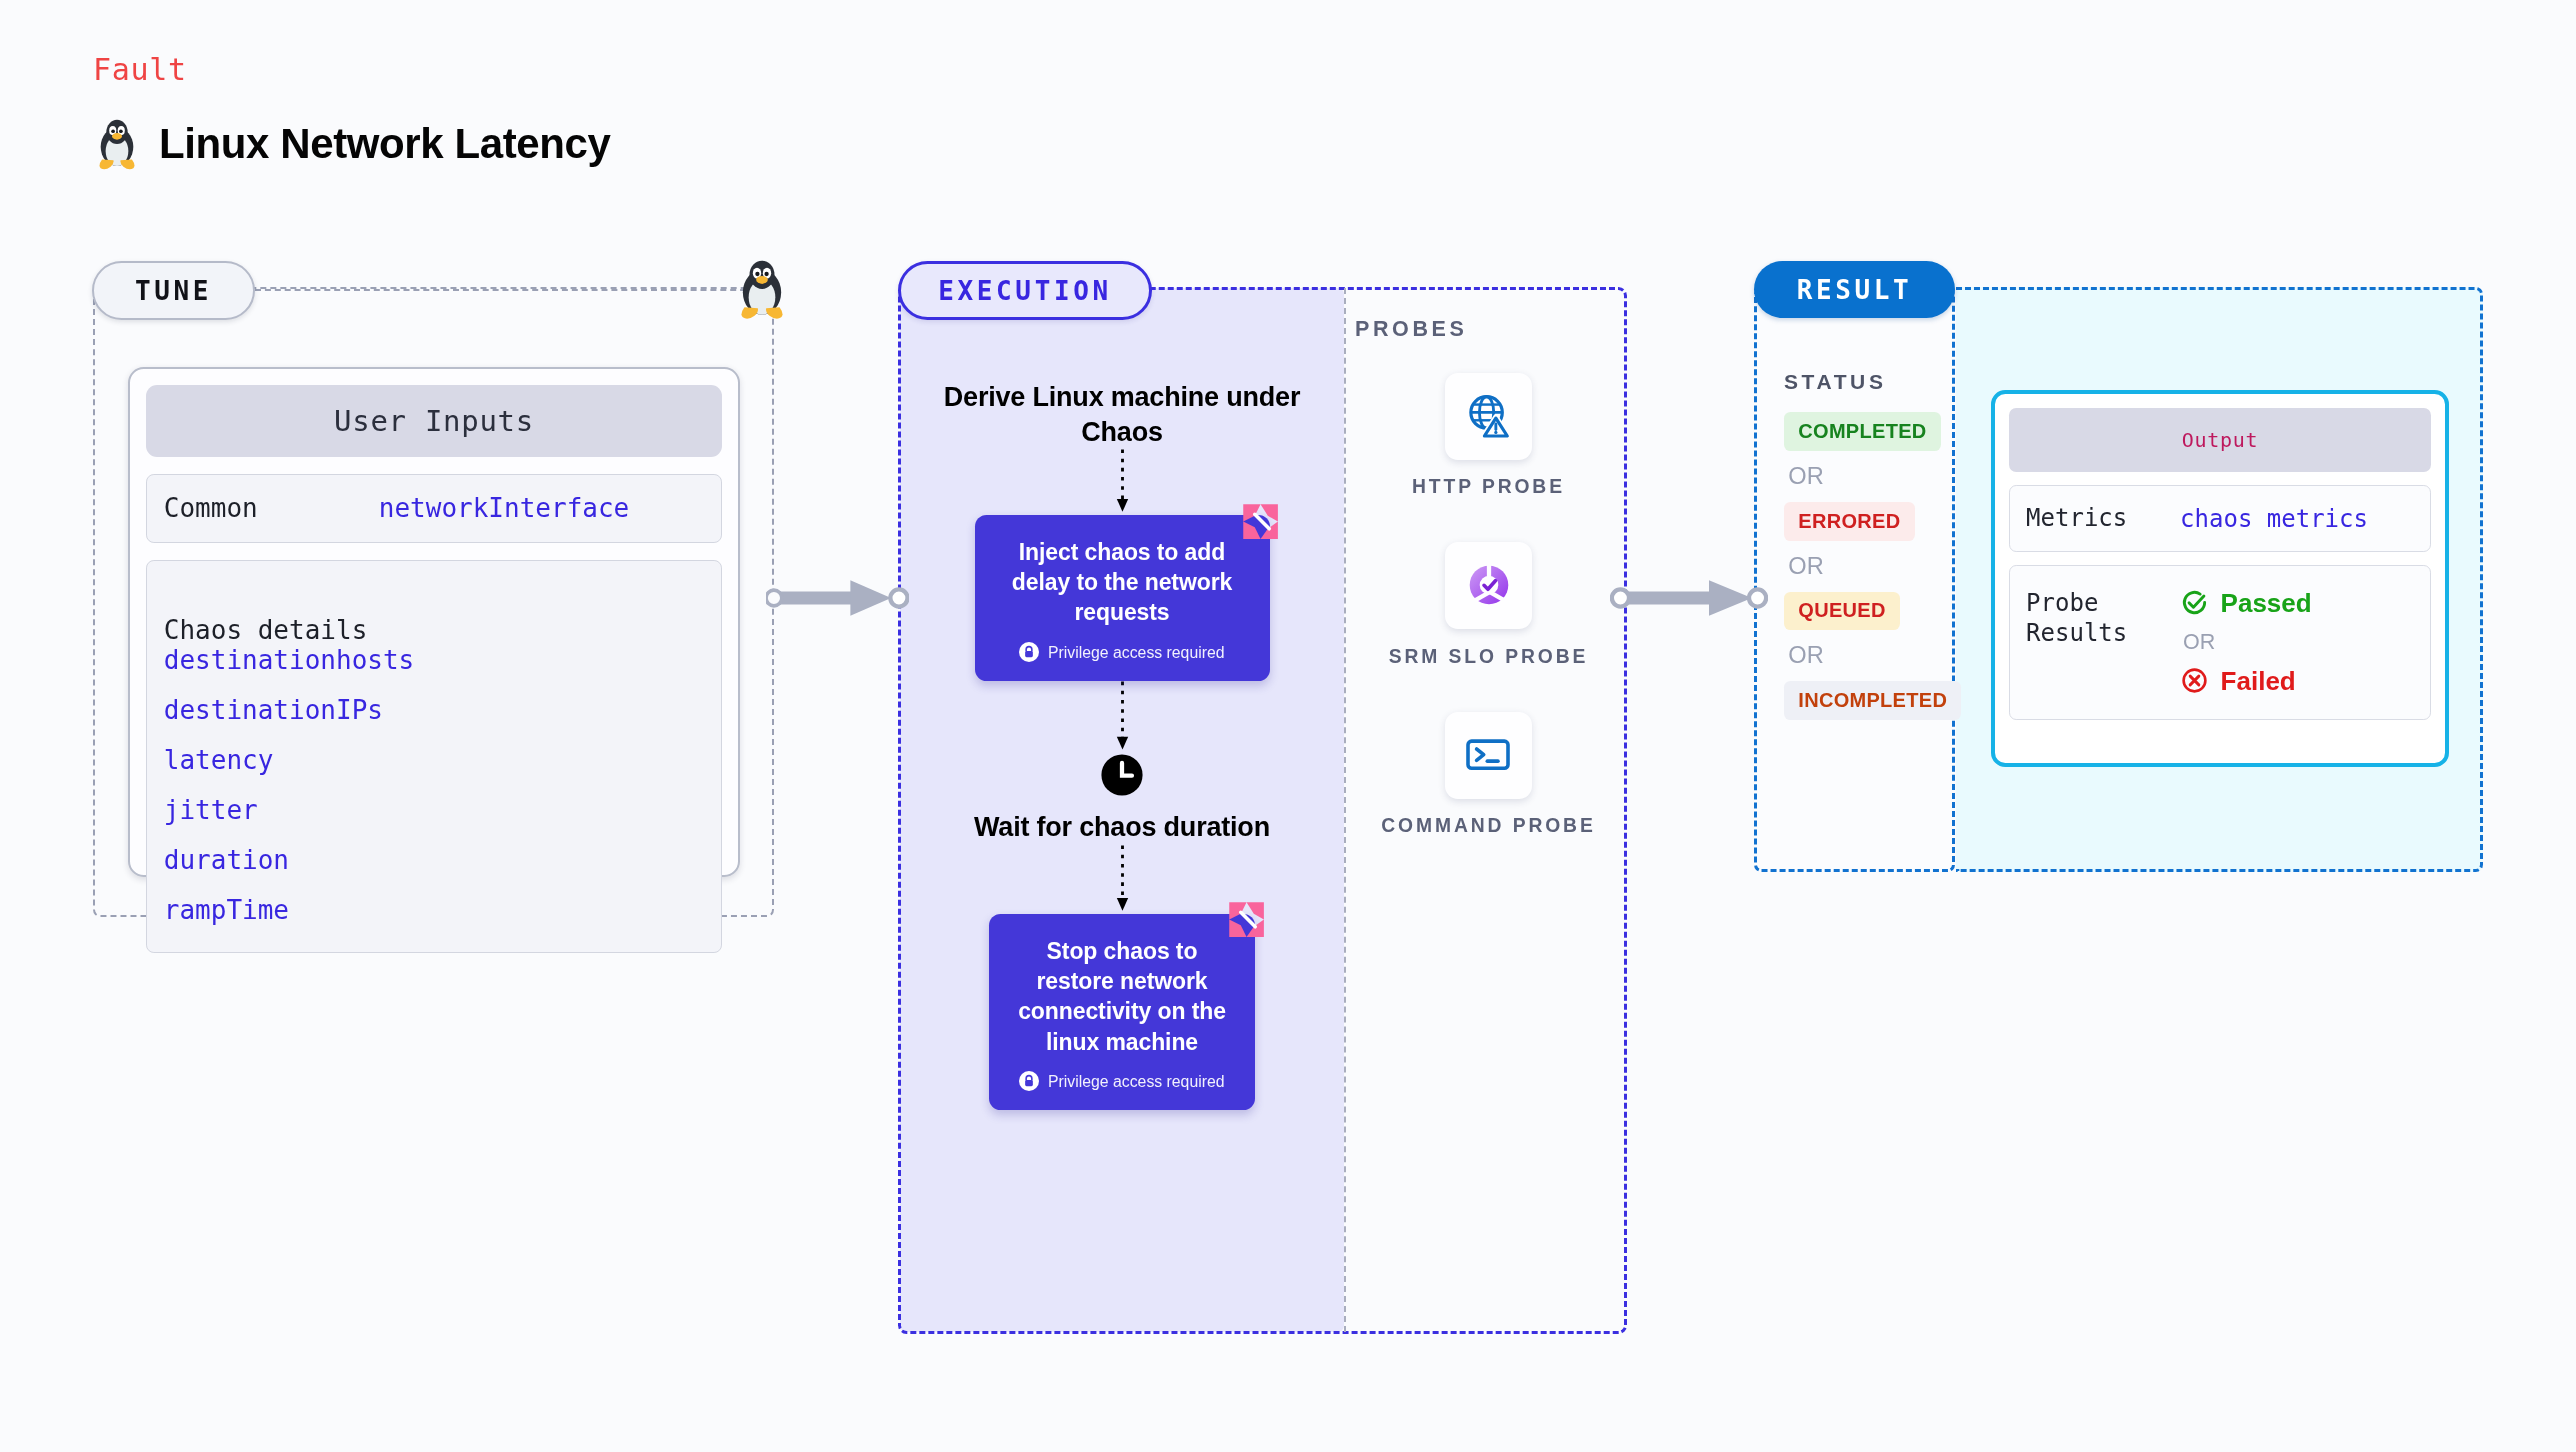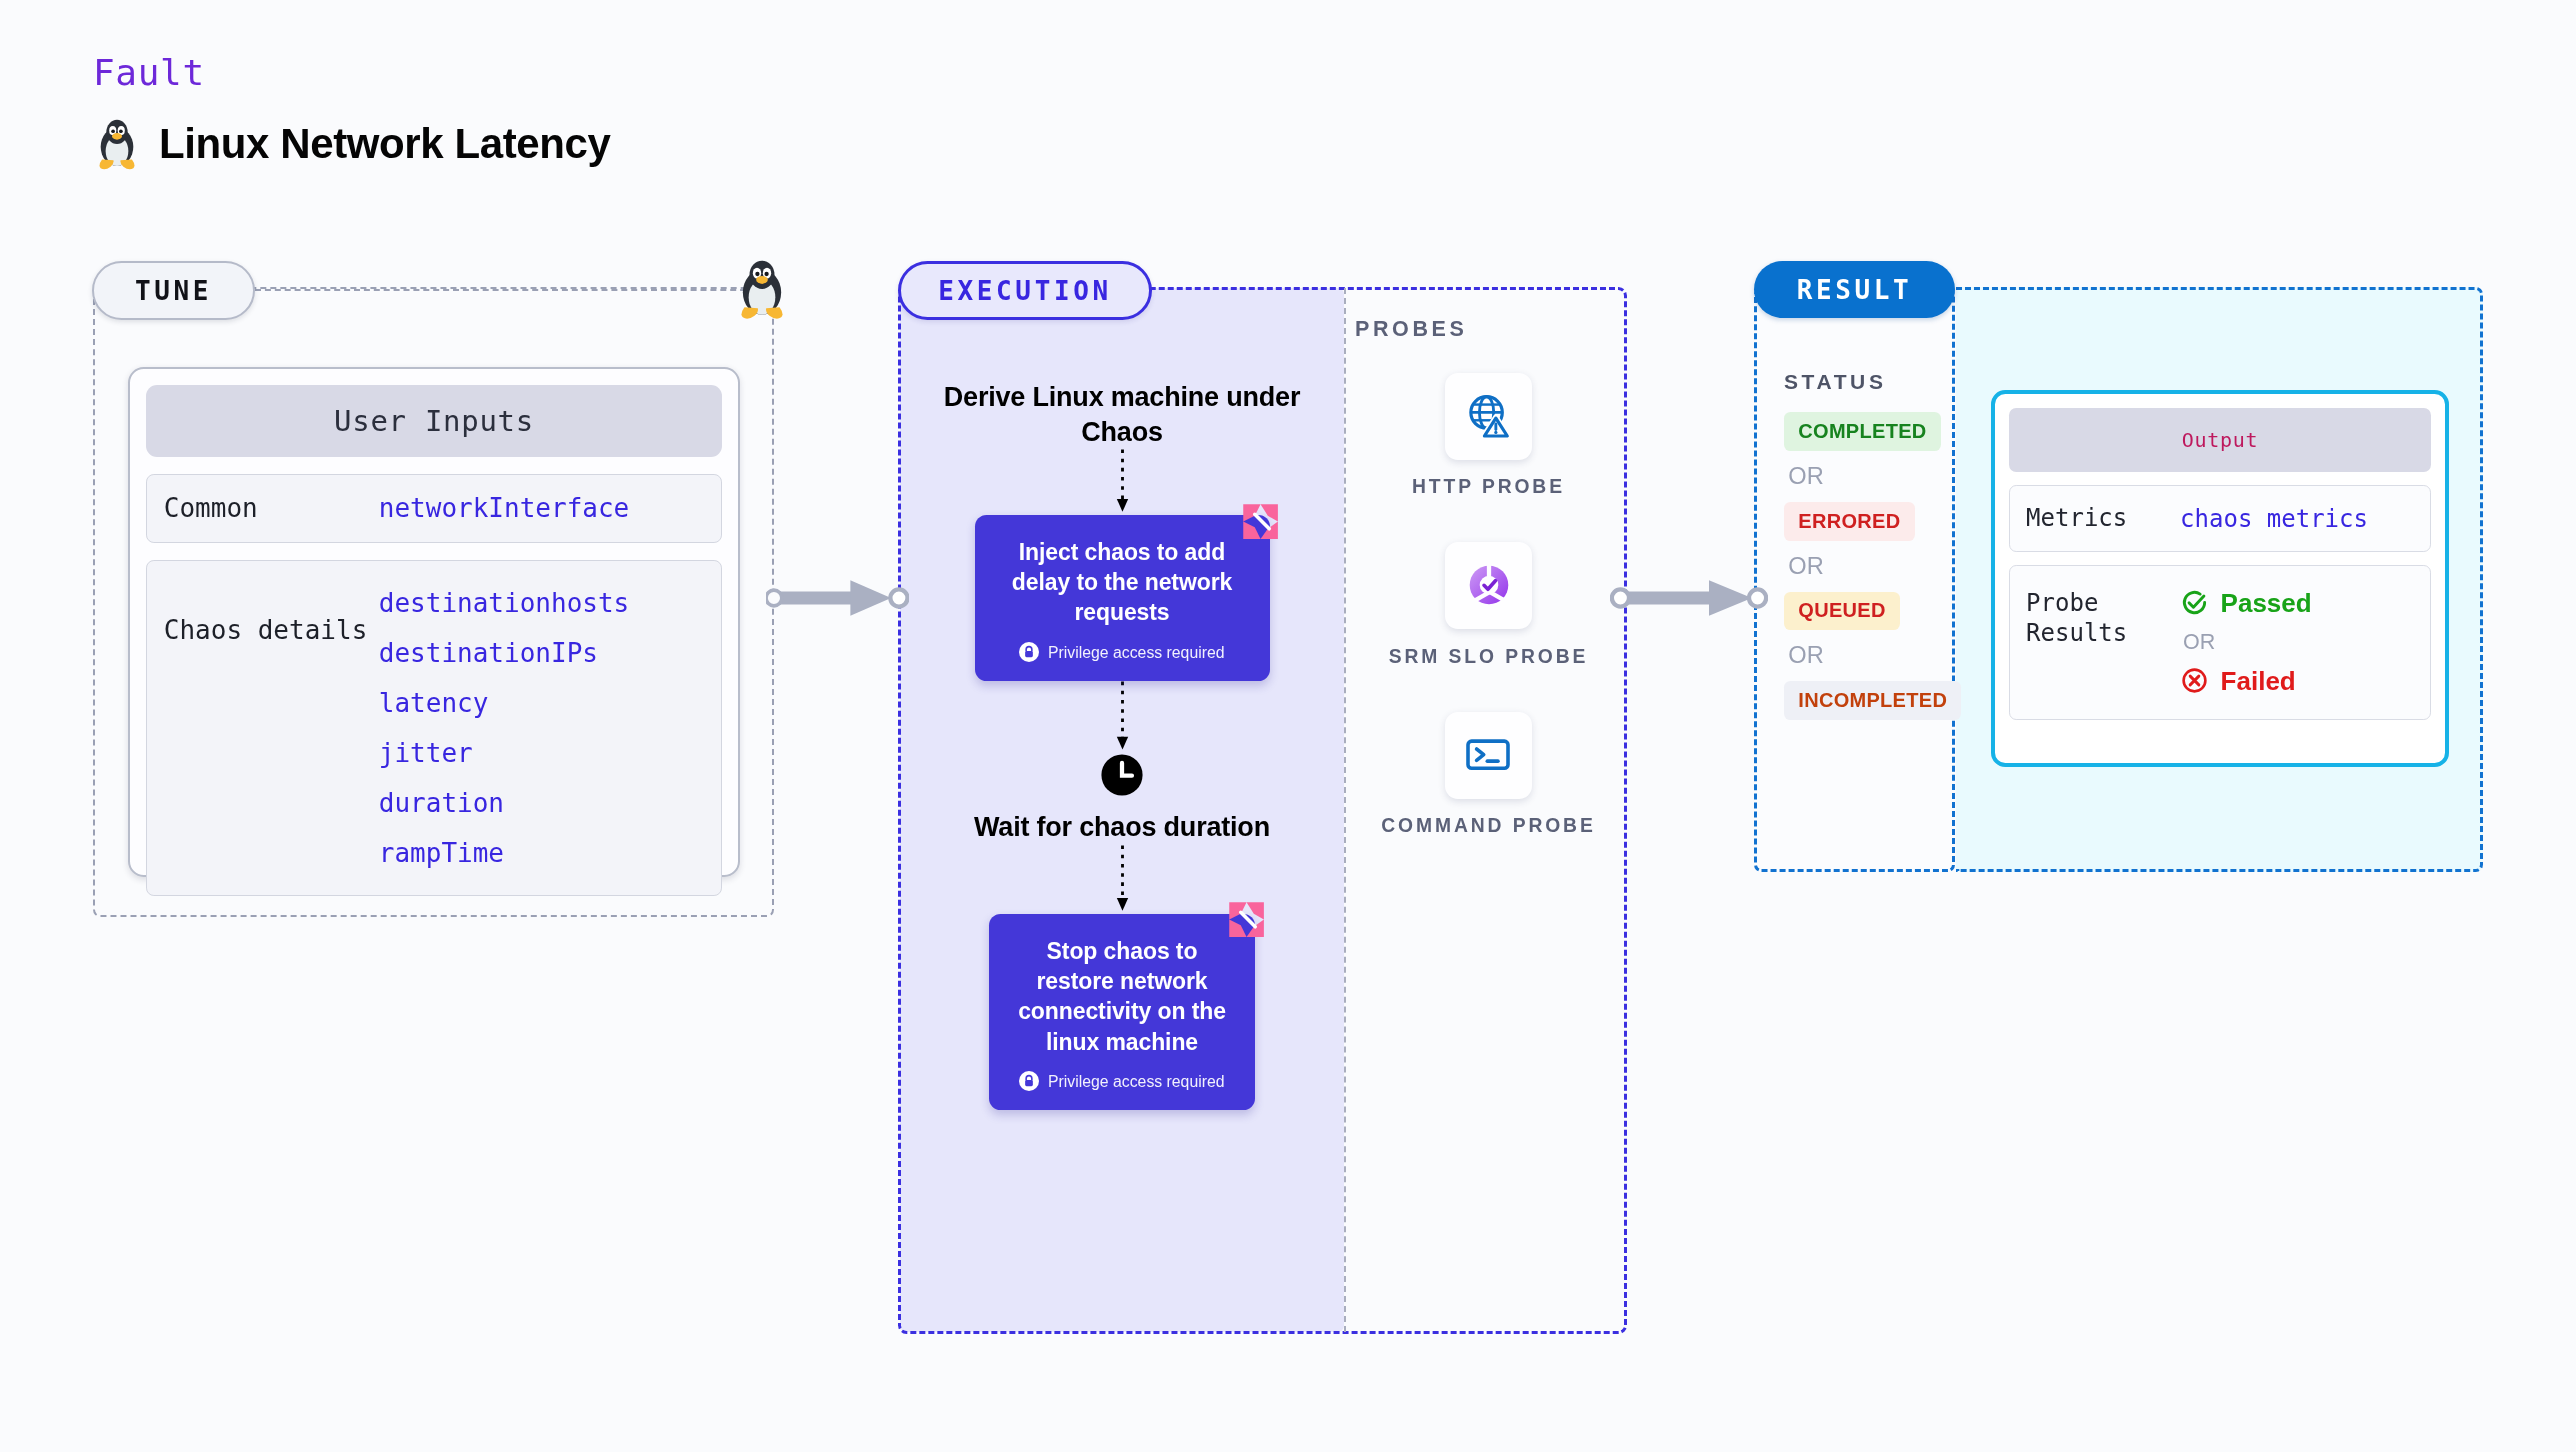--- a/index.html
+++ b/index.html
@@ -8,21 +8,21 @@
     background: #fafbfd;
     font-family: "Liberation Sans", sans-serif;
     overflow: hidden;
   }
   .canvas { position: relative; width: 2576px; height: 1452px; }
 
   
   .hdr-fault {
     position: absolute; left: 93px; top: 52px;
     font-family: "DejaVu Sans Mono", monospace;
-    font-size: 36px; color: #6d28d9; letter-spacing: 0.7px;
+    font-size: 30px; color: #ef4444; letter-spacing: 0.7px;
   }
   .hdr-title-row {
     position: absolute; left: 95px; top: 118px;
     display: flex; align-items: center; gap: 20px;
   }
   .hdr-title {
     font-size: 42px; font-weight: 700; color: #050505;
     letter-spacing: -0.4px;
   }
   .penguin-svg { display: block; }
@@ -76,21 +76,21 @@
     font-family: "DejaVu Sans Mono", monospace;
     font-size: 26px; color: #1d2029; width: 215px; flex: none;
   }
   .row-vals {
     display: flex; flex-direction: column; gap: 20px;
   }
   .row-val {
     font-family: "DejaVu Sans Mono", monospace;
     font-size: 26px; color: #3826e0;
   }
-  .inputs-row.tall { align-items: flex-start; padding-top: 27px; padding-bottom: 27px; }
+  .inputs-row.tall { align-items: flex-start; padding-top: 27px; padding-bottom: 27px; flex-direction: column; }
   .inputs-row.tall .row-label { margin-top: 27px; }
 
   
   .exec-region {
     position: absolute; left: 898px; top: 287px;
     width: 729px; height: 1047px;
     border: 3.6px dashed #3b2fe0; border-radius: 8.6px;
     background: transparent;
   }
   .exec-fill {

